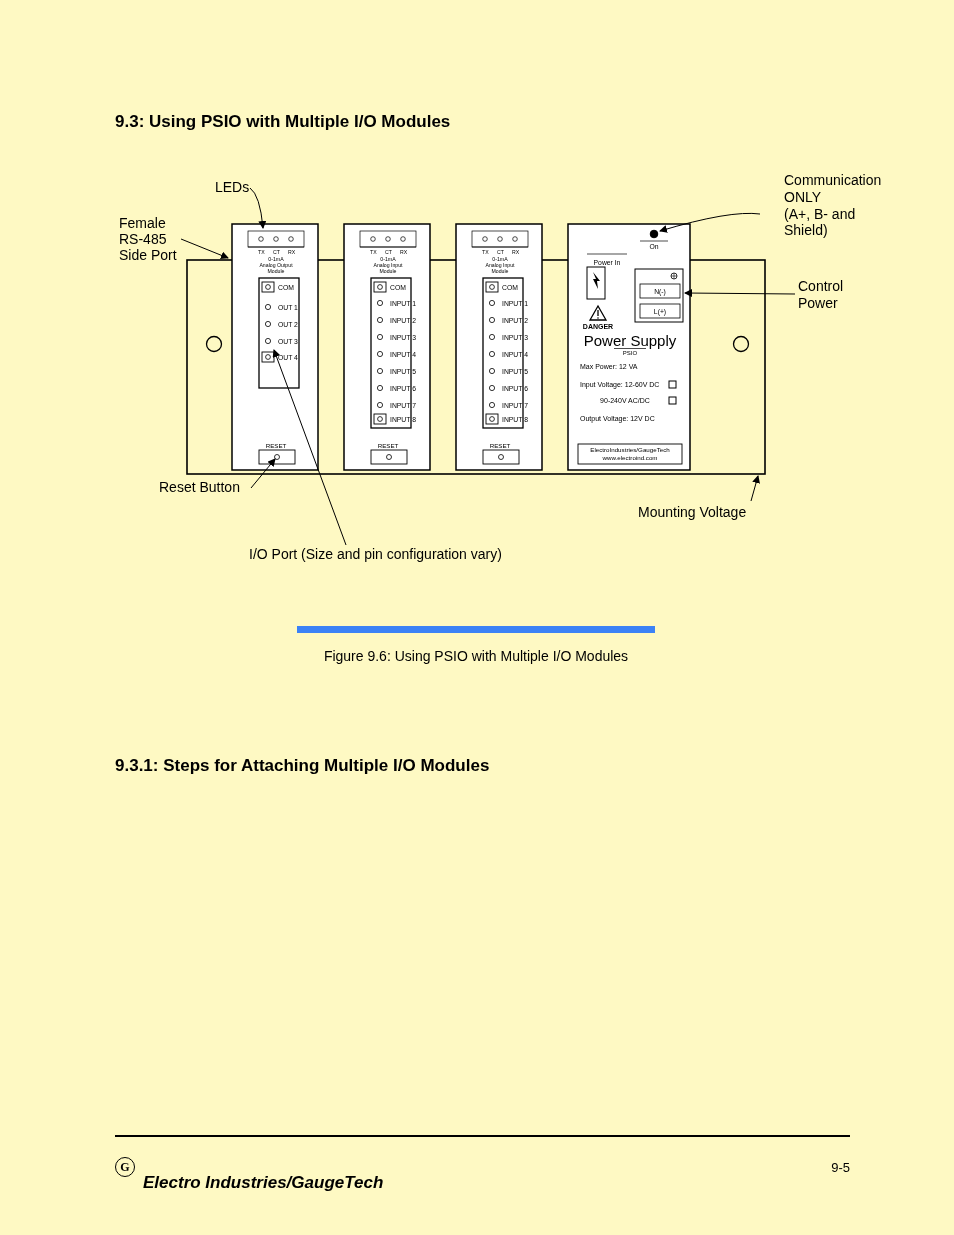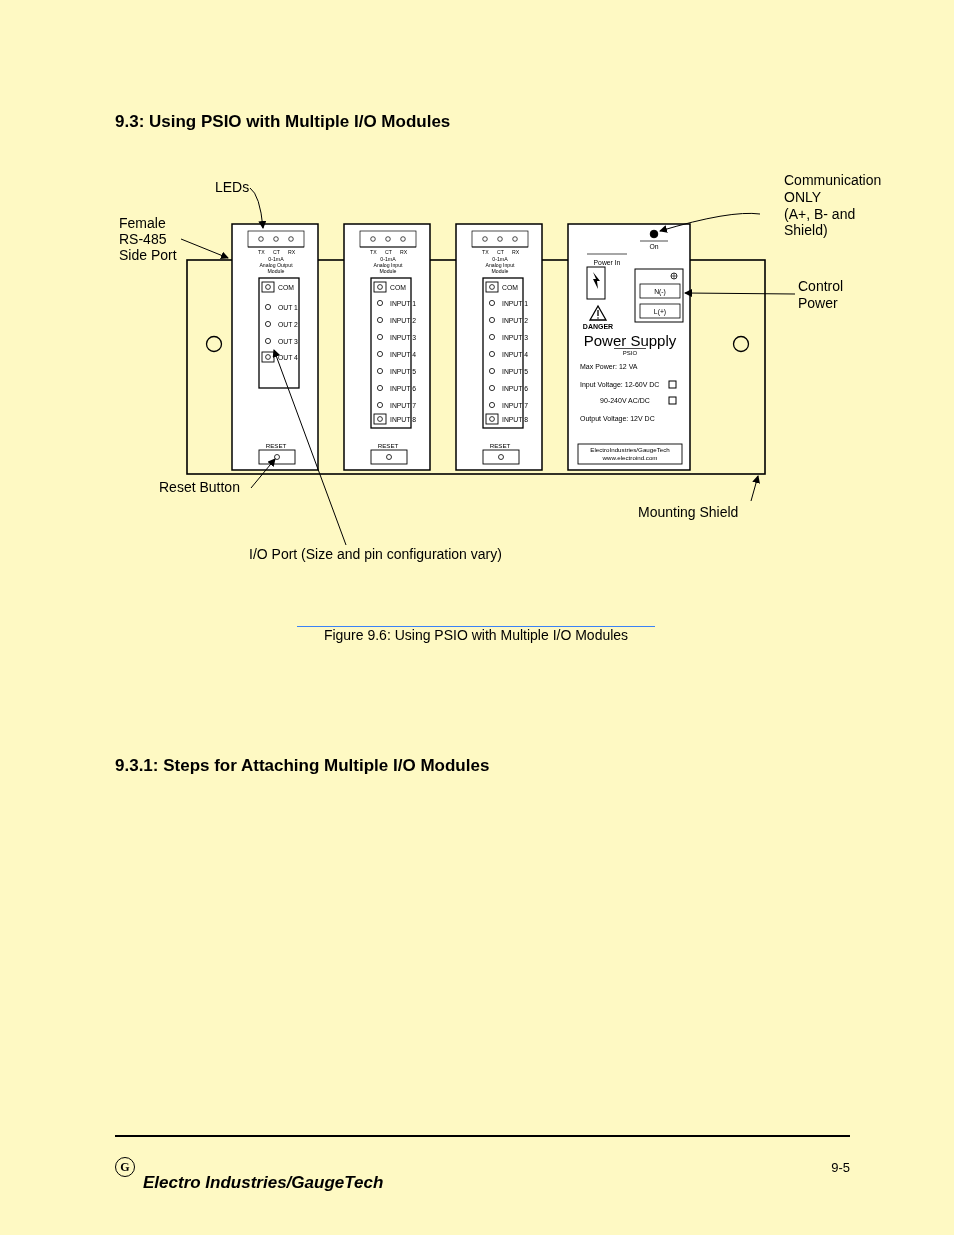--- a/index.html
+++ b/index.html
@@ -1,18 +1,18 @@
 <!DOCTYPE html>
 <html><head>
 <meta charset="utf-8">
 <style>
   html,body { margin:0; padding:0; background:#fff; color:#000; font-family:Arial,Helvetica,sans-serif; }
   .page { position:relative; width:954px; height:1235px; margin:0 auto; background:#fef9c3; }
   .section-heading { position:absolute; font-weight:900; font-size:17px; }
-  .figure-caption { position:absolute; font-size:14px; border-top:1px solid #3b82f6; padding-top:0; }
+  .figure-caption { position:absolute; font-size:14px; border-top:7px solid #3b82f6; padding-top:15px; }
   .annotation { position:absolute; font-size:14px; }
   .footer-bar { position:absolute; left:115px; right:104px; bottom:42px; border-top:2px solid #000; padding-top:4px; display:flex; align-items:center; justify-content:space-between; }
   .footer-text { font-weight:900; font-style:italic; font-size:17px; font-family:"Arial Black",Arial,sans-serif;margin-top:32px; }
   .page-num { font-size:13px; font-family:Arial,sans-serif; font-style:normal; font-weight:normal;text-align:right; }
   .logo { width:18px; height:18px; border:1.5px solid #000; border-radius:50%; display:inline-flex; align-items:center; justify-content:center; font-weight:900; font-size:12px; font-family:Georgia,serif; font-style:normal; }
   svg { position:absolute; }
   text { font-family:Arial,Helvetica,sans-serif; }
   .tiny { font-size:5.2px; }
   .label { font-size:6.8px; }
   .psio-title { font-size:15px; font-weight:400; fill:#000; }
@@ -39,21 +39,21 @@
   <div class="annotation" style="left:249px; top:546px;">I/O Port (Size and pin configuration vary)</div>
 
   <div class="annotation" style="left:760px; top:172px; line-height:1.2;margin-left:24px;">
     <div>Communication<br>ONLY<br>(A+, B- and<br>Shield)</div>
   </div>
 
   <div class="annotation" style="left:798px; top:278px; line-height:1.2;">
     <span>Control<br>Power</span>
   </div>
 
-  <div class="annotation" style="left:638px; top:504px;">Mounting Shield</div>
+  <div class="annotation" style="left:638px; top:504px;">Mounting Voltage</div>
 
   <svg width="954" height="600" viewBox="0 0 954 600" style="left:0; top:0;">
 
     <rect x="187" y="260" width="578" height="214" fill="none" stroke="#000" stroke-width="1.6"></rect>
     <circle cx="214" cy="344" r="7.5" fill="none" stroke="#000" stroke-width="1.3"></circle>
     <circle cx="741" cy="344" r="7.5" fill="none" stroke="#000" stroke-width="1.3"></circle>
 
     <g>
       <rect x="232" y="224" width="86" height="246" fill="#fff" stroke="#000" stroke-width="1.5"></rect>
 

